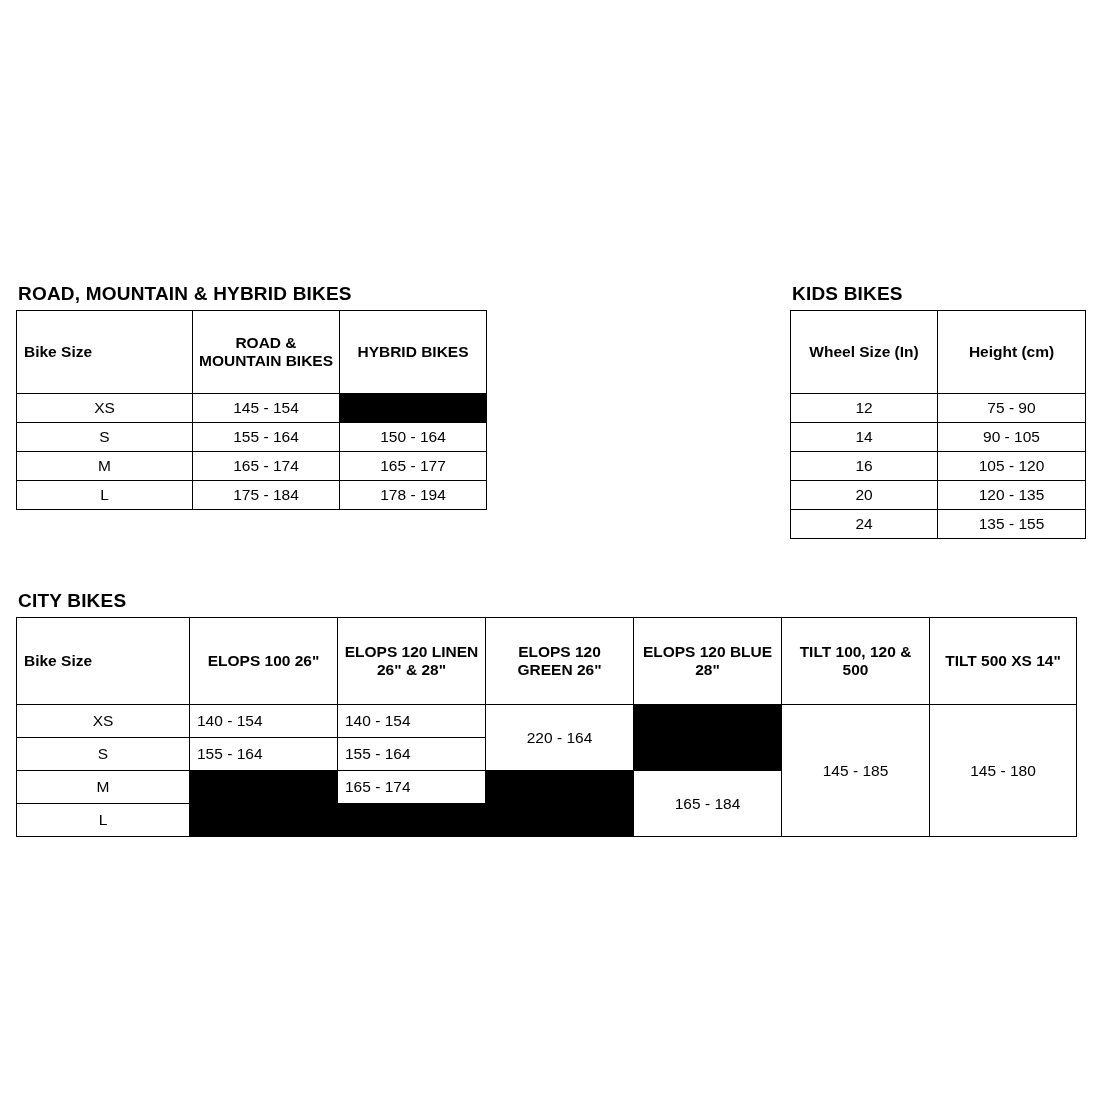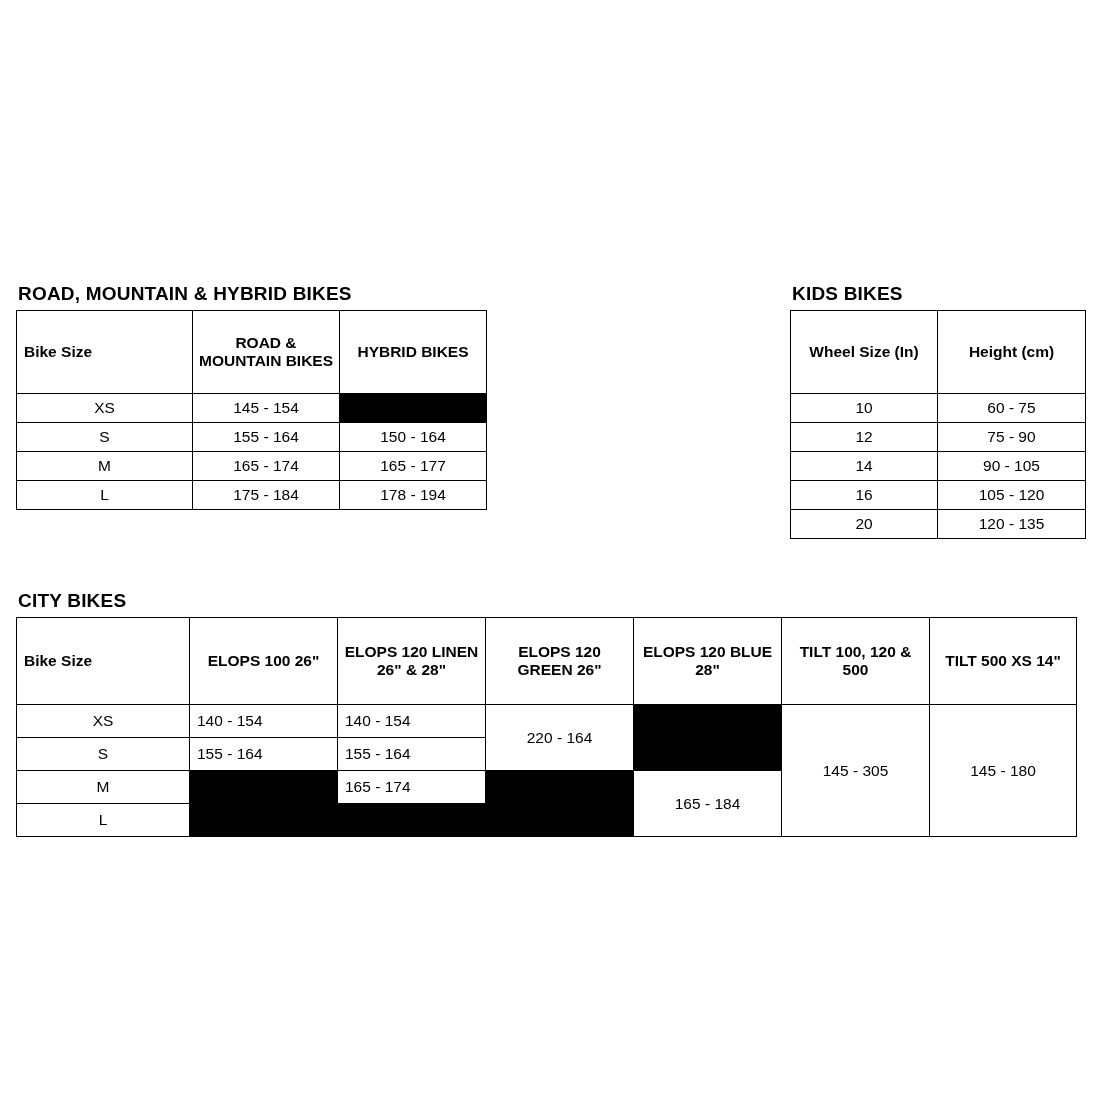--- a/index.html
+++ b/index.html
@@ -141,38 +141,38 @@
         <col class="k2">
       </colgroup>
     <thead>
       <tr>
         <th>Wheel Size (In)</th>
         <th>Height (cm)</th>
       </tr>
     </thead>
     <tbody>
       <tr>
-        <td>10</td>
-        <td>60 - 75</td>
-      </tr>
-      <tr>
         <td>12</td>
         <td>75 - 90</td>
       </tr>
       <tr>
         <td>14</td>
         <td>90 - 105</td>
       </tr>
       <tr>
         <td>16</td>
         <td>105 - 120</td>
       </tr>
       <tr>
         <td>20</td>
         <td>120 - 135</td>
+      </tr>
+      <tr>
+        <td>24</td>
+        <td>135 - 155</td>
       </tr>
     </tbody>
   </table>
 </div>
 
 <div id="city-block">
   <div class="section-title">CITY BIKES</div>
   <table id="city-table">
     <colgroup>
       <col class="t1">
@@ -195,21 +195,21 @@
       </tr>
     </thead>
     <tbody>
 
       <tr>
         <td>XS</td>
         <td class="lefty">140 - 154</td>
         <td class="lefty">140 - 154</td>
         <td rowspan="2">220 - 164</td>
         <td rowspan="2" class="blk"></td>
-        <td rowspan="4">145 - 305</td>
+        <td rowspan="4">145 - 185</td>
         <td rowspan="4">145 - 180</td>
       </tr>
 
       <tr>
         <td>S</td>
         <td class="lefty">155 - 164</td>
         <td class="lefty">155 - 164</td>
       </tr>
 
       <tr>

